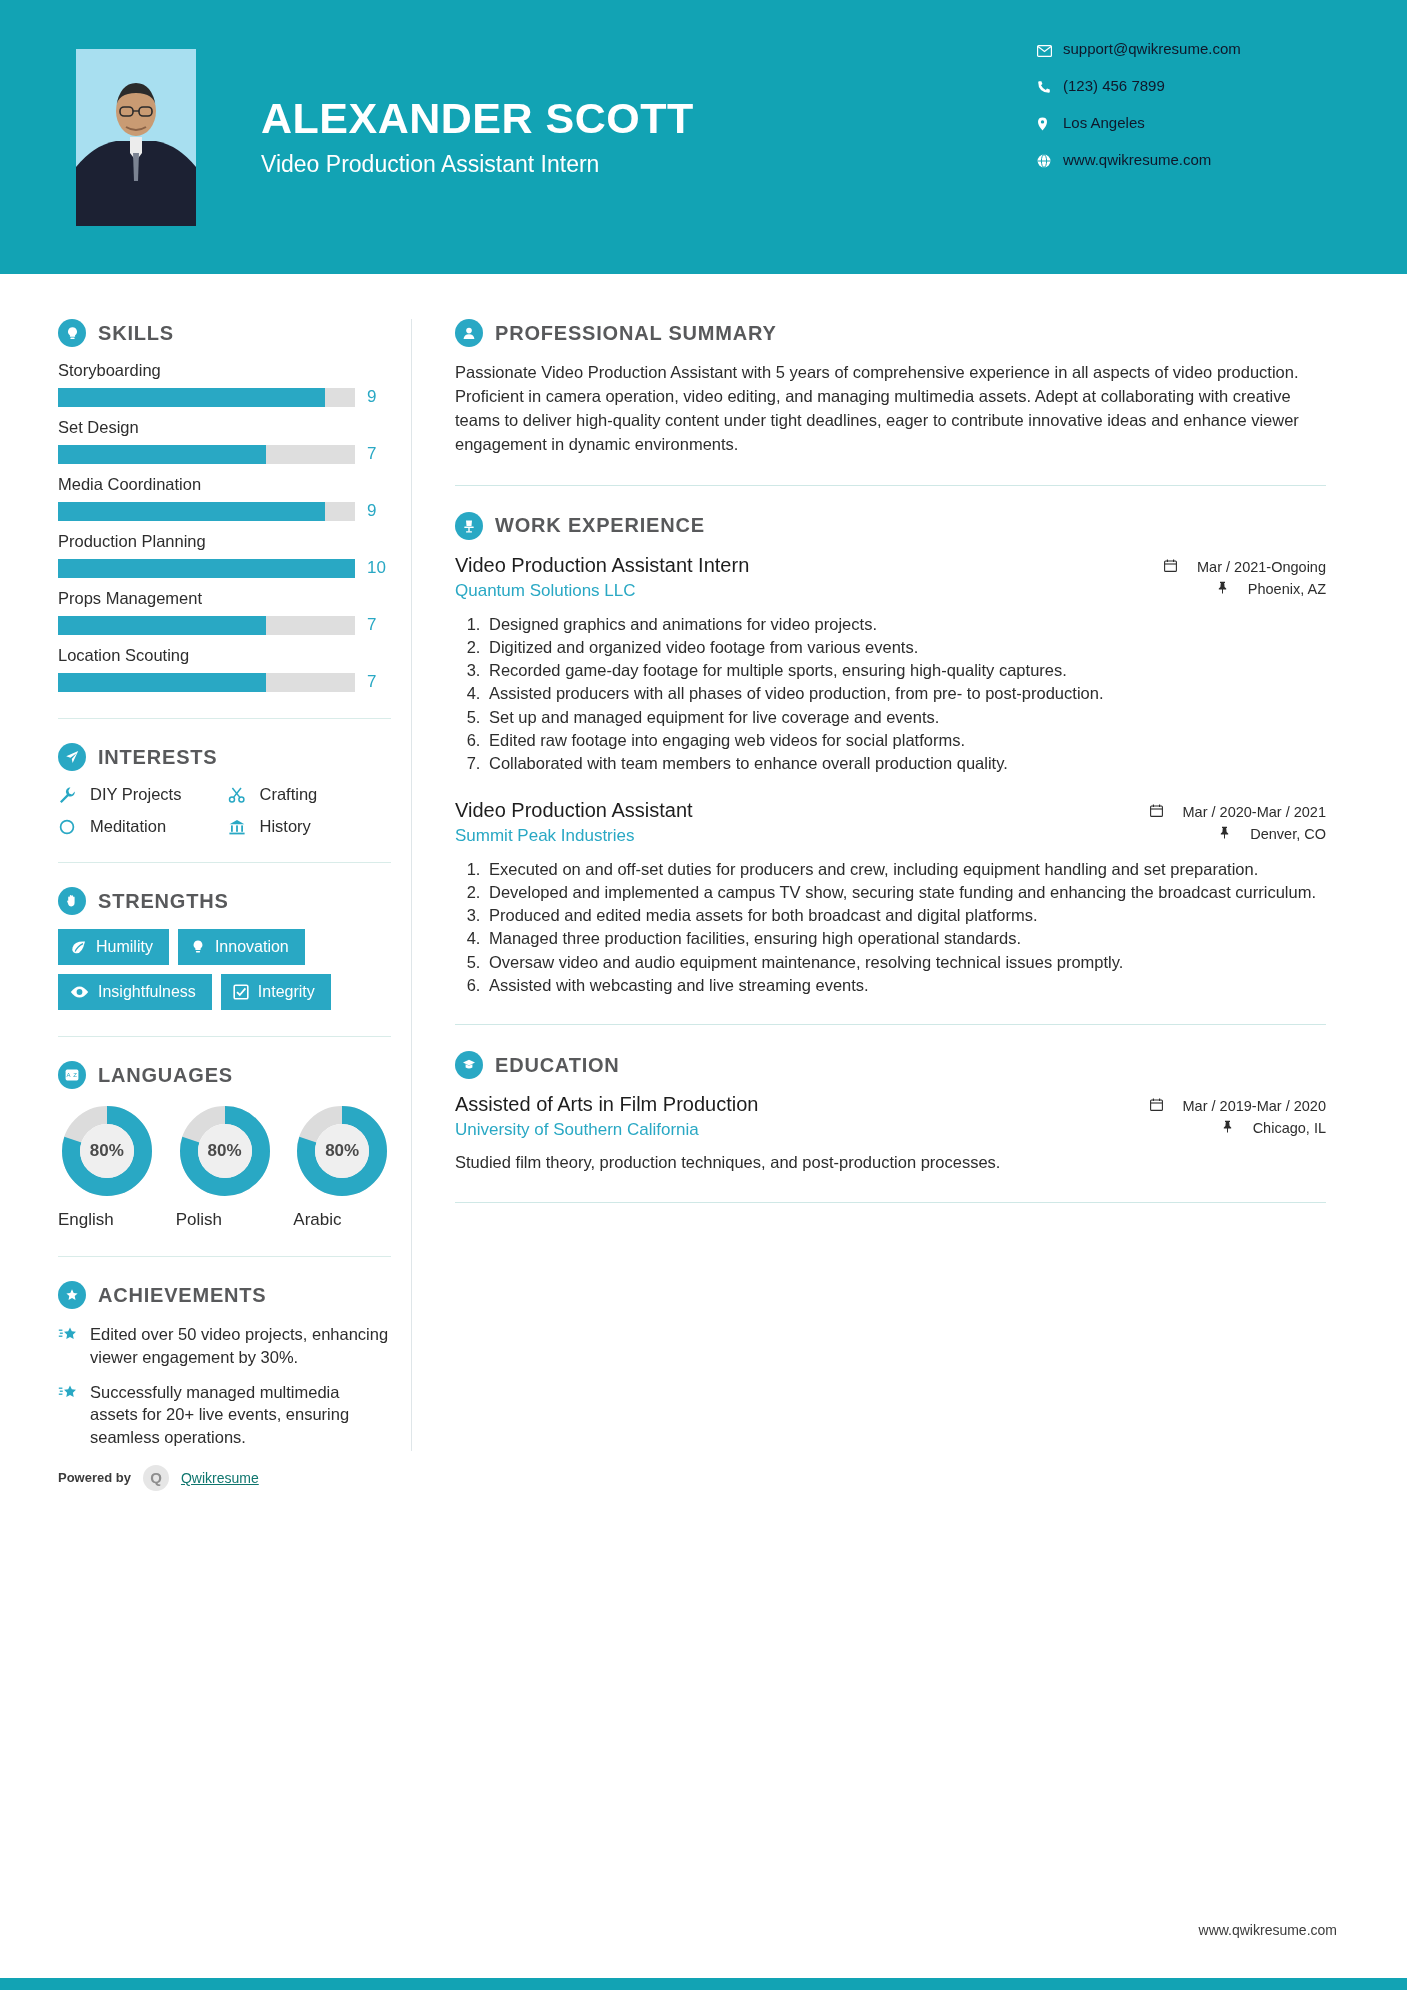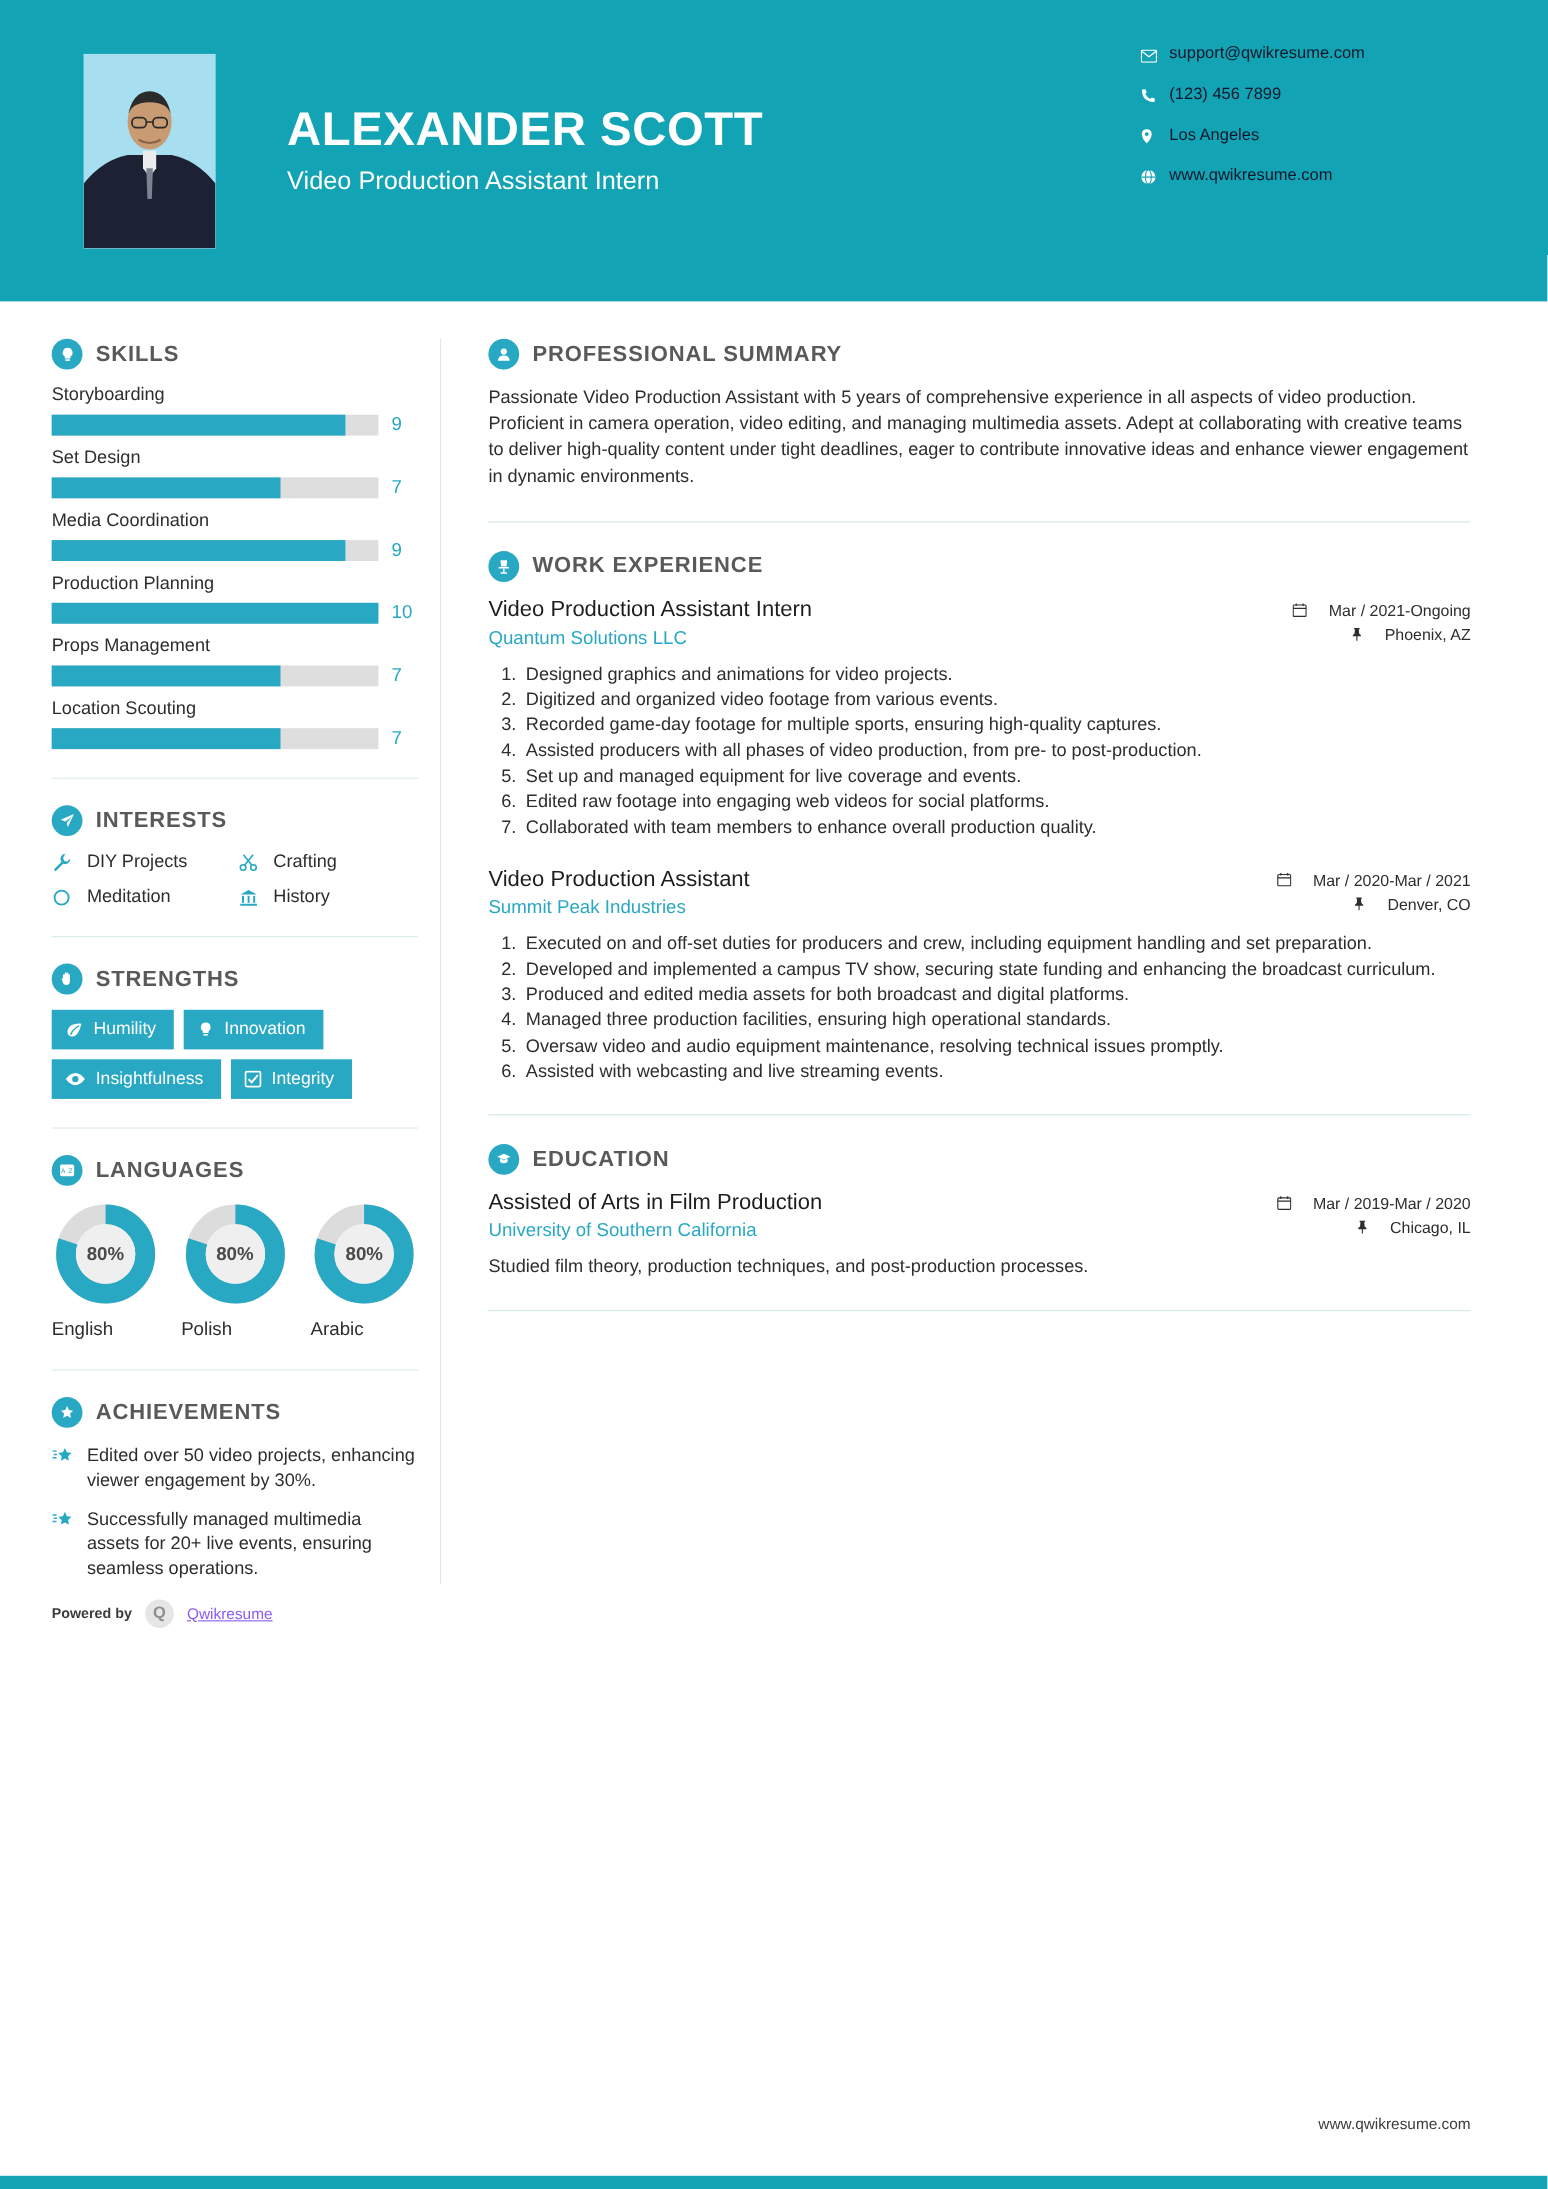--- a/index.html
+++ b/index.html
@@ -72,21 +72,21 @@
     display: flex;
     align-items: center;
     justify-content: flex-start;
     color: #ffffff;
   }
   .contact-row .ci svg { display:block; }
 
   
   .body-wrap {
     display: flex;
-    padding: 0;
+    padding: 11px;
   }
   .left-col {
     width: 400px;
     flex: 0 0 400px;
     padding: 34px 20px 0 47px;
   }
   .divider-vert {
     width: 1px;
     background: #dfe6e9;
     margin: 34px 0 40px 0;
@@ -235,21 +235,21 @@
     margin-top: 16px;
   }
   .powered-label { font-size: 13px; color: #3b3b3b; font-weight: bold; text-align: right; }
   .powered-logo {
     width: 26px; height: 26px; border-radius: 50%;
     background: #e6e6e6;
     display:flex; align-items:center; justify-content:center;
     font-size: 15px; color:#8e8e8e; font-weight:bold;
   }
   .powered-brand {
-    font-size: 14px; color: #8b5cf6;
+    font-size: 14px; color: #0f766e;
     text-decoration: underline;
   }
 
   
   .summary-text {
     font-size: 16.5px;
     color: #2d2d2d;
     line-height: 1.45;
   }
   .hr-right {

